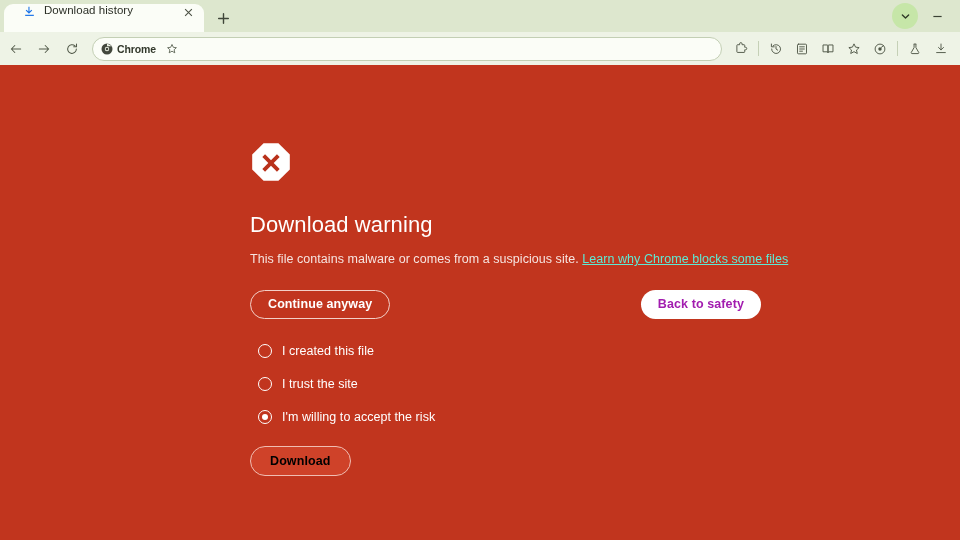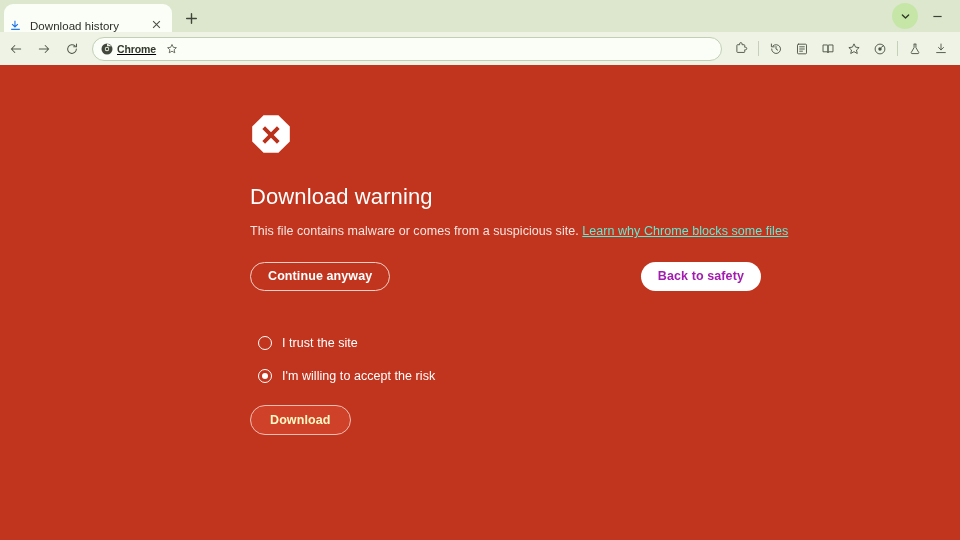--- a/index.html
+++ b/index.html
@@ -29,27 +29,27 @@
     height: 32px;
     background: #dde7ce;
     display: flex;
     align-items: flex-end;
     padding-left: 4px;
     position: relative;
     flex: none;
   }
 
   .tab {
-    width: 168px;
+    width: 200px;
     height: 28px;
     background: #fbfdf7;
     border-radius: 9px 9px 0 0;
     display: flex;
-    align-items: flex-end;
-    padding: 0 8px 0 4px;
+    align-items: flex-start;
+    padding: 0 8px 0 18px;
     gap: 8px;
     position: relative;
   }
 
   .tab-favicon {
     width: 14px;
     height: 14px;
     flex: none;
     display: flex;
     align-items: center;
@@ -147,21 +147,20 @@
     height: 24px;
     margin: 0 6px 0 6px;
     background: #fbfdf7;
     border: 1px solid #c3cfb4;
     border-radius: 13px;
     display: flex;
     align-items: center;
     padding: 0 4px 0 8px;
     gap: 6px;
     min-width: 0;
-    text-decoration: underline;
   }
 
   .chrome-chip {
     display: flex;
     align-items: center;
     gap: 4px;
     flex: none;
   }
 
   .chip-label {
@@ -214,21 +213,21 @@
   .page {
     flex: 1;
     background: #c1351e;
     position: relative;
     overflow: hidden;
   }
 
   .interstitial {
     position: absolute;
     left: 250px;
-    top: 48px;
+    top: 76px;
     width: 560px;
   }
 
   .warn-icon {
     width: 42px;
     height: 42px;
     margin-bottom: 30px;
   }
 
   .title {
@@ -251,21 +250,21 @@
   .subtitle a {
     color: #5eead4;
     text-decoration: underline;
   }
 
   .btnrow {
     display: flex;
     align-items: center;
     justify-content: space-between;
     width: 511px;
-    margin-bottom: 36px;
+    margin-bottom: 16px;
   }
 
   .btn-outline {
     border: 1px solid #f3cfc7;
     background: transparent;
     color: #ffffff;
     font-size: 12.5px;
     font-weight: bold;
     border-radius: 16px;
     padding: 7px 17px;
@@ -328,21 +327,21 @@
     font-size: 12.5px;
     color: #ffffff;
     letter-spacing: 0.05px;
   }
 
   .btn-download {
     margin-top: 12px;
     margin-left: 0px;
     border: 1px solid #f0bdb2;
     background: #cf4229;
-    color: #fef9c3;
+    color: #000000;
     font-size: 12.5px;
     font-weight: bold;
     border-radius: 16px;
     padding: 8px 19px;
     font-family: "Liberation Sans", sans-serif;
     letter-spacing: 0.1px;
     line-height: 1;
   }
 </style>
 </head>
@@ -489,20 +488,24 @@
       </p>
 
       <div class="btnrow">
         <button class="btn-outline">Continue anyway</button>
         <button class="btn-filled">Back to safety</button>
       </div>
 
 
       <div class="radio-row">
         <span class="radio"></span>
+        <span class="radio-label">I created this file</span>
+      </div>
+      <div class="radio-row">
+        <span class="radio"></span>
         <span class="radio-label">I trust the site</span>
       </div>
       <div class="radio-row">
         <span class="radio checked"></span>
         <span class="radio-label">I'm willing to accept the risk</span>
       </div>
 
       <button class="btn-download">Download</button>
 
     </div>

